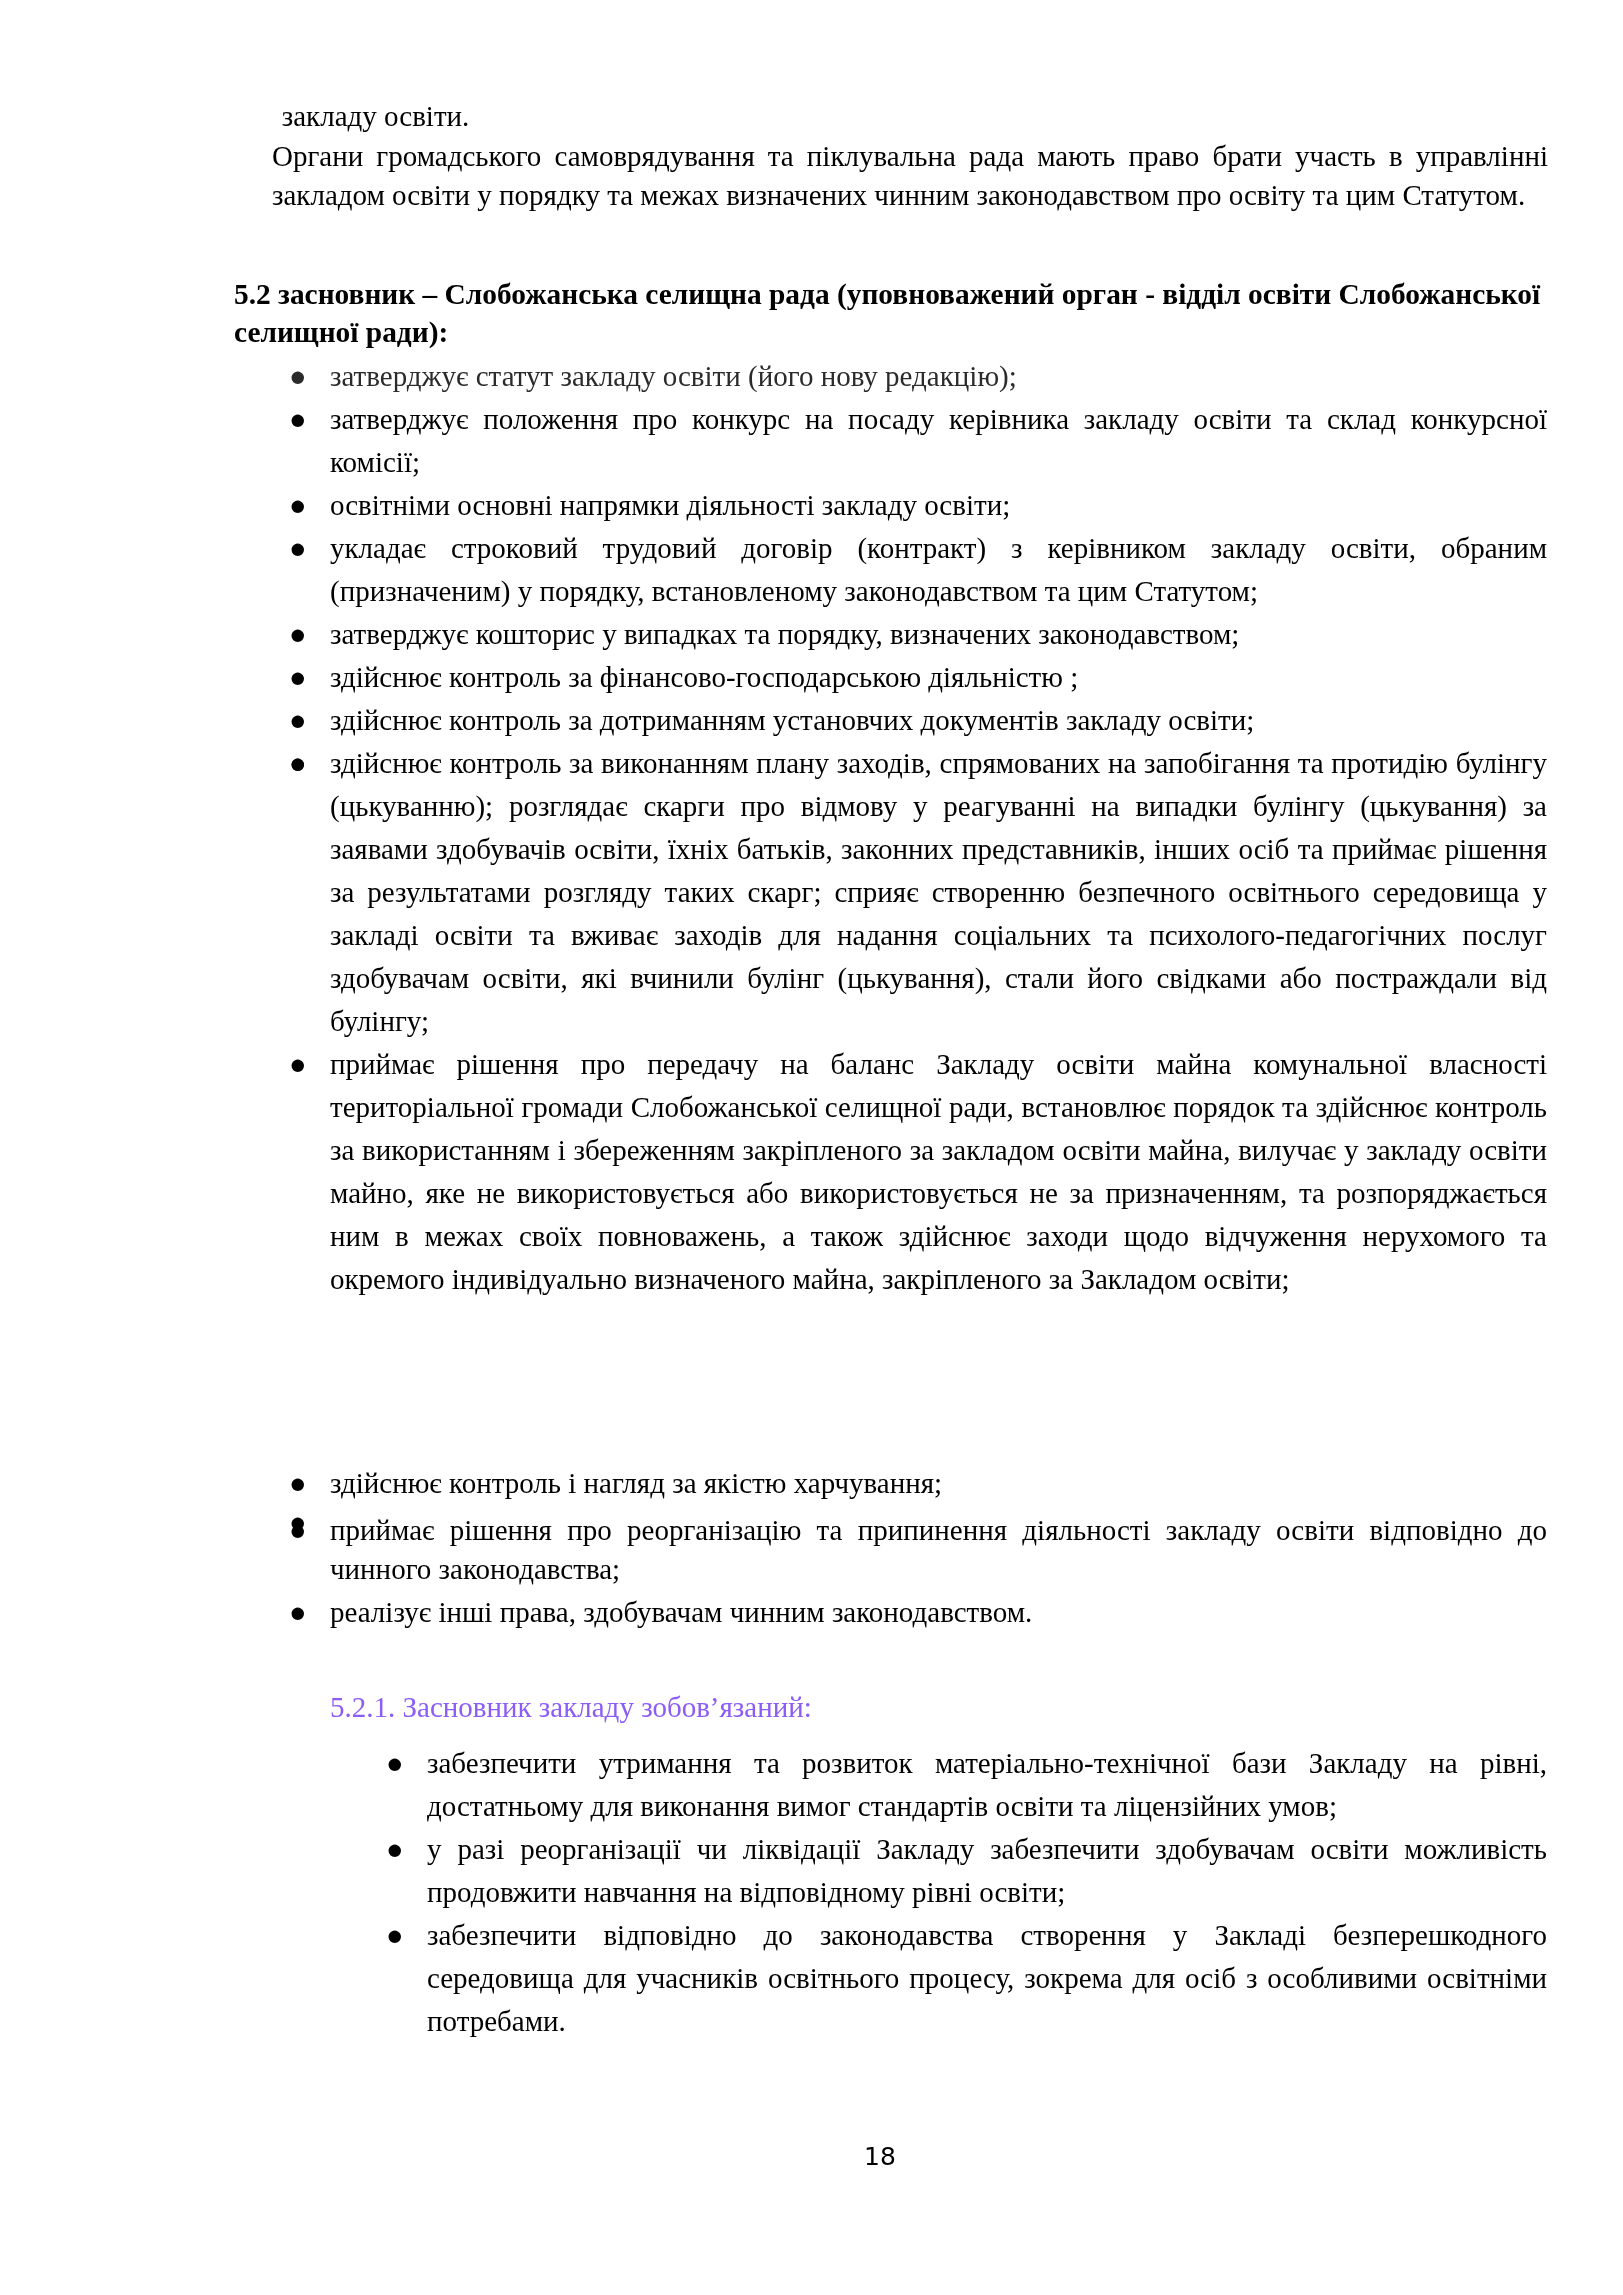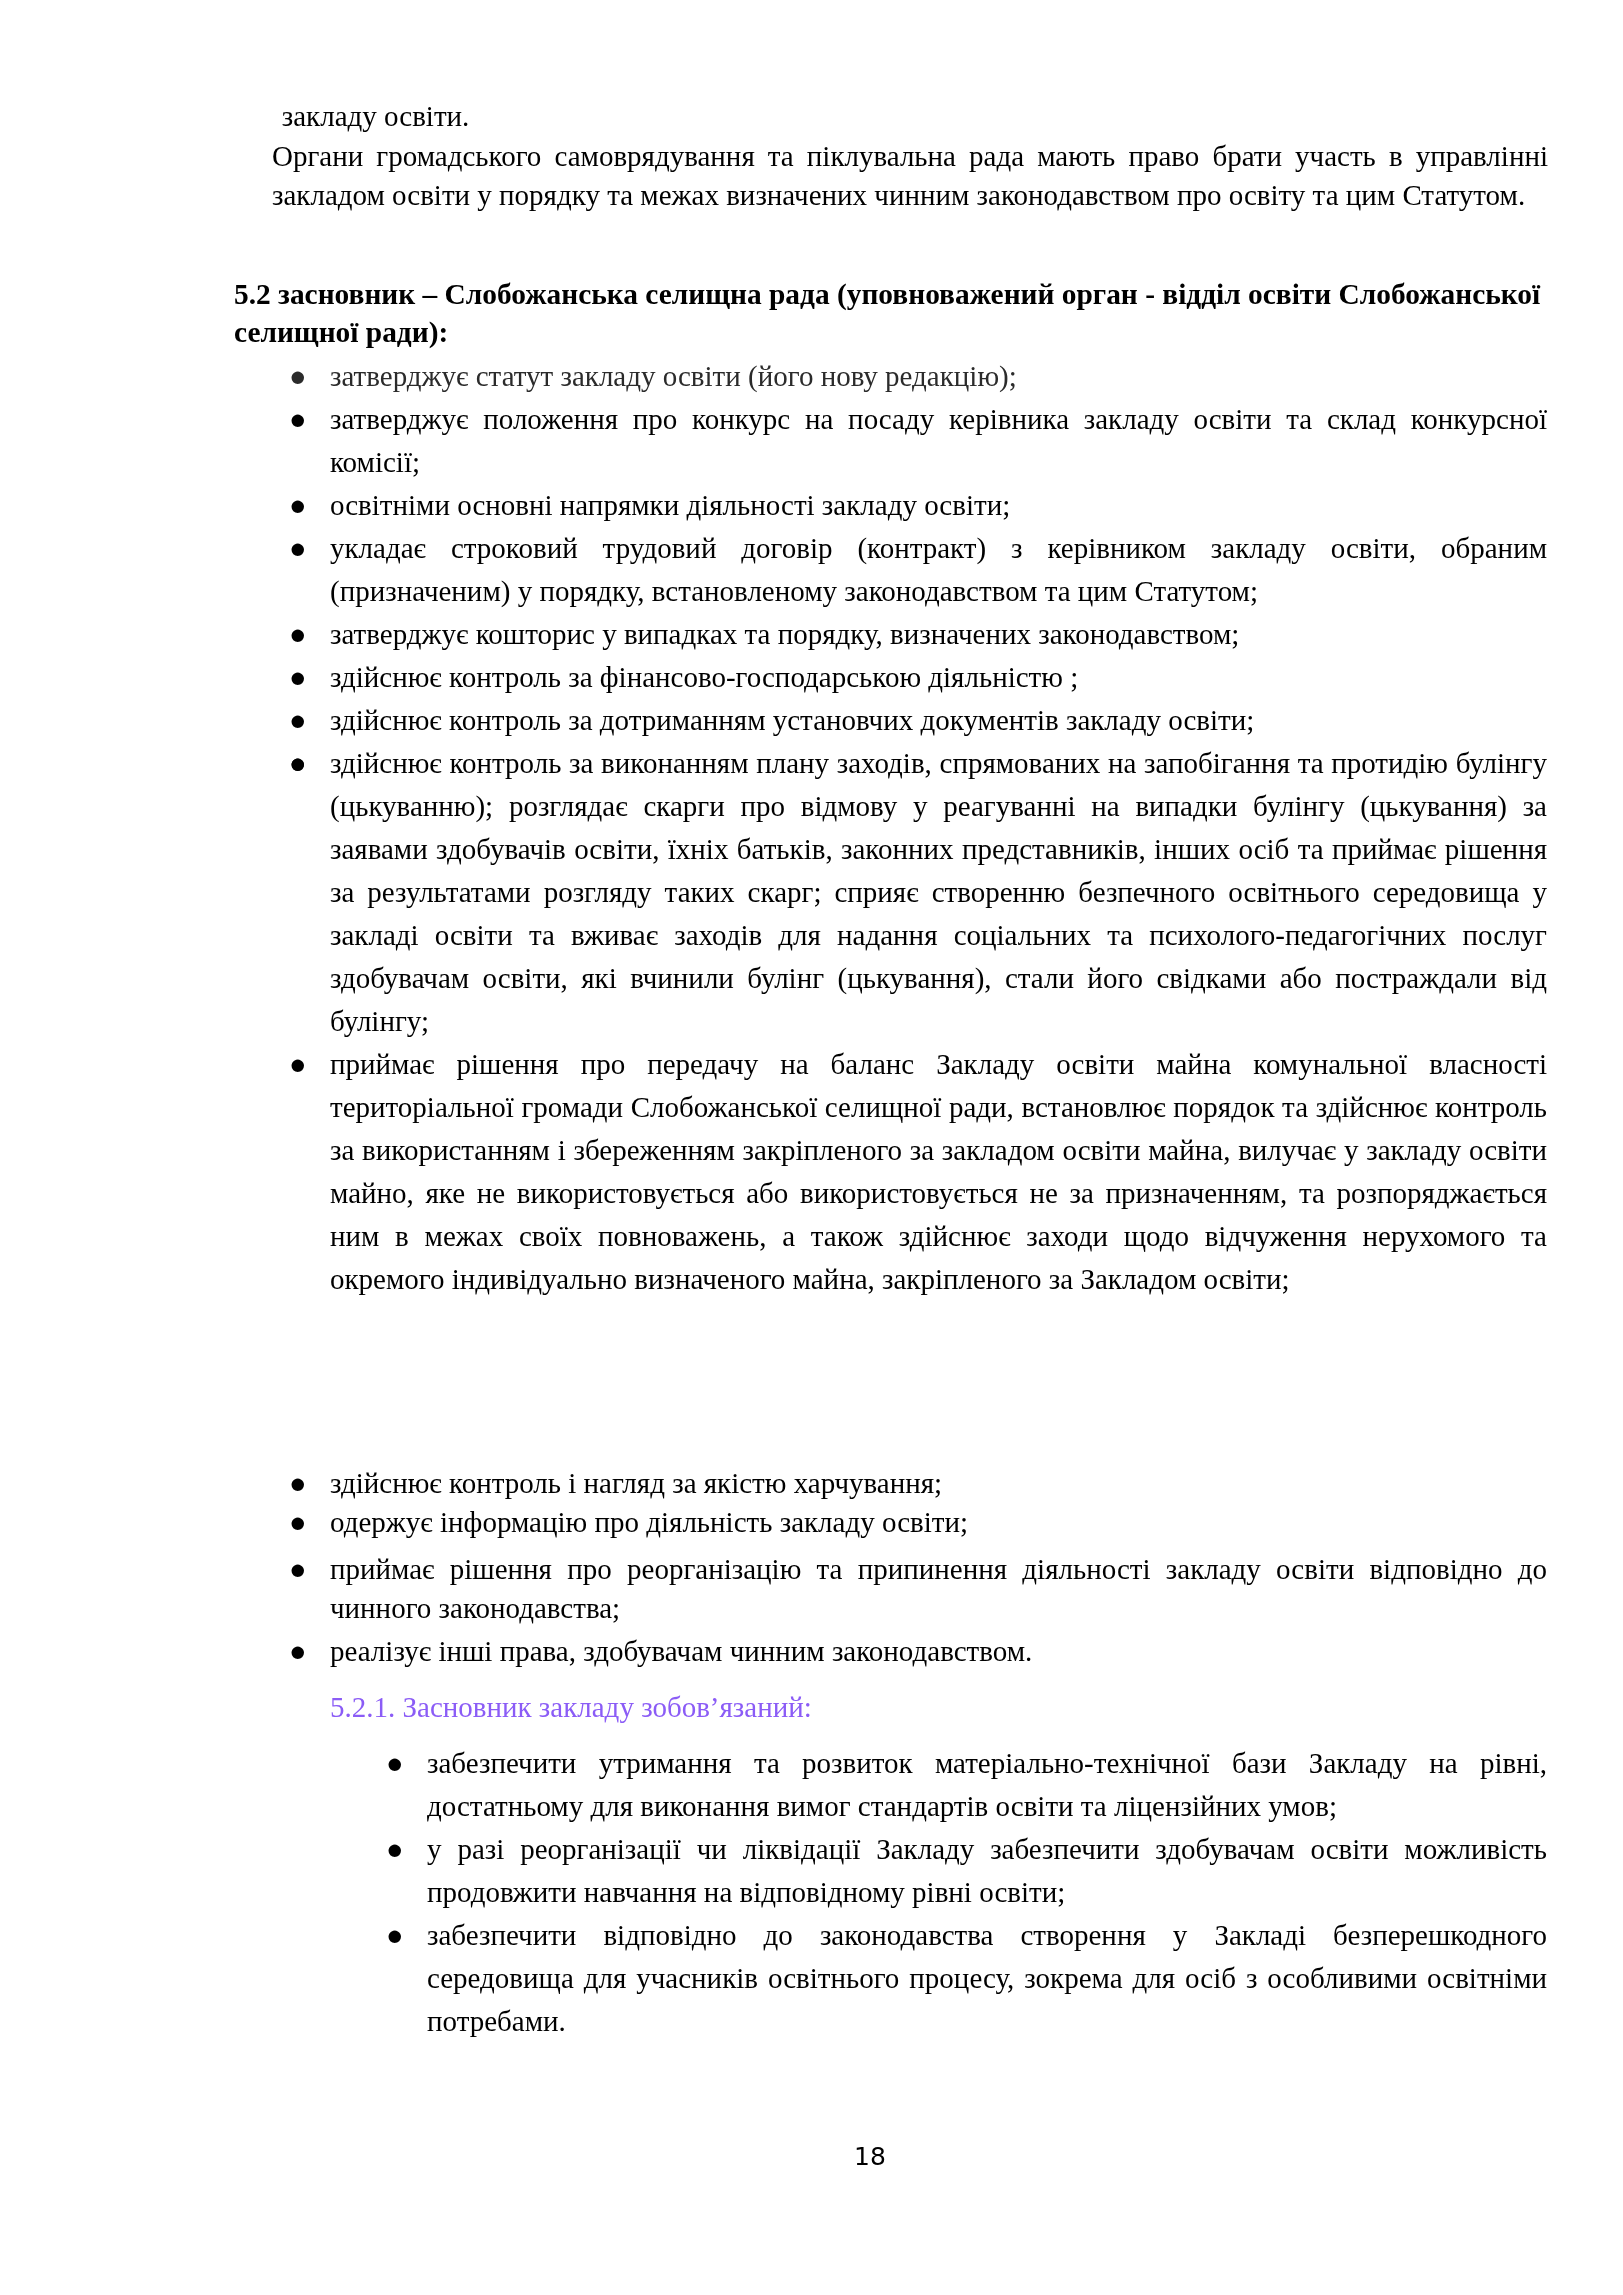--- a/index.html
+++ b/index.html
@@ -22,21 +22,21 @@
   }
   ul.bullets li .bullet {
     position: absolute; left: -41px; top: 0; width: 13px; text-align: center;
     font-size: 29px;
   }
   .lh65 li { line-height: 43px; }
   .lh60 li { line-height: 39px; }
   .light { color: #2b2b2b; -webkit-text-stroke: 0; font-weight: normal; }
   .subhead { font-size: 29px; line-height: 39px; margin: 0; color: #8b5cf6; }
   .page-number {
-    position: absolute; left: 854px; top: 2140px; width: 52px; 
+    position: absolute; left: 854px; top: 2140px; width: 52px; text-align: center;
     font-family: "DejaVu Sans", "Liberation Sans", sans-serif; font-size: 25px; line-height: 33px;
   }
   li.spaced { margin-top: 5.2px; }
 </style>
 </head>
 <body>
 
 <div class="page">
 
   <div class="block" style="left:272px; top:97px; width:1276px;">
@@ -59,21 +59,21 @@
       <li class="spaced"><span class="bullet">●</span><span>здійснює контроль за дотриманням установчих документів закладу освіти;</span></li>
       <li class="spaced"><span class="bullet">●</span></li>
       <li class="spaced"><span class="bullet">●</span><span>здійснює контроль за виконанням плану заходів, спрямованих на запобігання та протидію булінгу (цькуванню); розглядає скарги про відмову у реагуванні на випадки булінгу (цькування) за заявами здобувачів освіти, їхніх батьків, законних представників, інших осіб та приймає рішення за результатами розгляду таких скарг; сприяє створенню безпечного освітнього середовища у закладі освіти та вживає заходів для надання соціальних та психолого-педагогічних послуг здобувачам освіти, які вчинили булінг (цькування), стали його свідками або постраждали від булінгу;</span></li>
       <li class="spaced"><span class="bullet">●</span><span>приймає рішення про передачу на баланс Закладу освіти майна комунальної власності територіальної громади Слобожанської селищної ради, встановлює порядок та здійснює контроль за використанням і збереженням закріпленого за закладом освіти майна, вилучає у закладу освіти майно, яке не використовується або використовується не за призначенням, та розпоряджається ним в межах своїх повноважень, а також здійснює заходи щодо відчуження нерухомого та окремого індивідуально визначеного майна, закріпленого за Закладом освіти;</span></li>
     </ul>
   </div>
 
   <div class="block" style="left:330px; top:1464px; width:1217px;">
     <ul class="bullets lh60">
       <li><span class="bullet">●</span><span>здійснює контроль і нагляд за якістю харчування;</span></li>
-      <li><span class="bullet">●</span><span>одержує інформацію про діяльність закладу освіти;</span></li>
+      <li><span class="bullet">●</span></li>
       <li style="margin-top:7.9px;"><span class="bullet">●</span><span>приймає рішення про реорганізацію та припинення діяльності закладу освіти відповідно до чинного законодавства;</span></li>
       <li style="margin-top:3.9px;"><span class="bullet">●</span><span>реалізує інші права, здобувачам чинним законодавством.</span></li>
     </ul>
   </div>
 
   <div class="block" style="left:330px; top:1688px; width:1217px;">
     <p class="subhead">5.2.1. Засновник закладу зобов’язаний:</p>
   </div>
 
   <div class="block" style="left:427px; top:1742px; width:1120px;">

